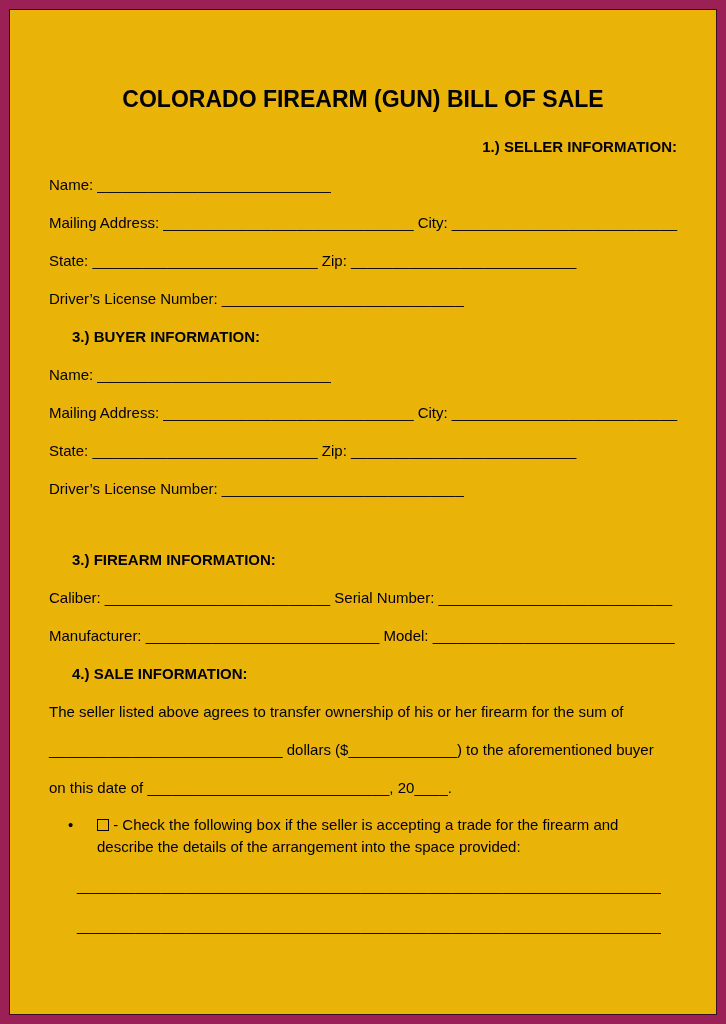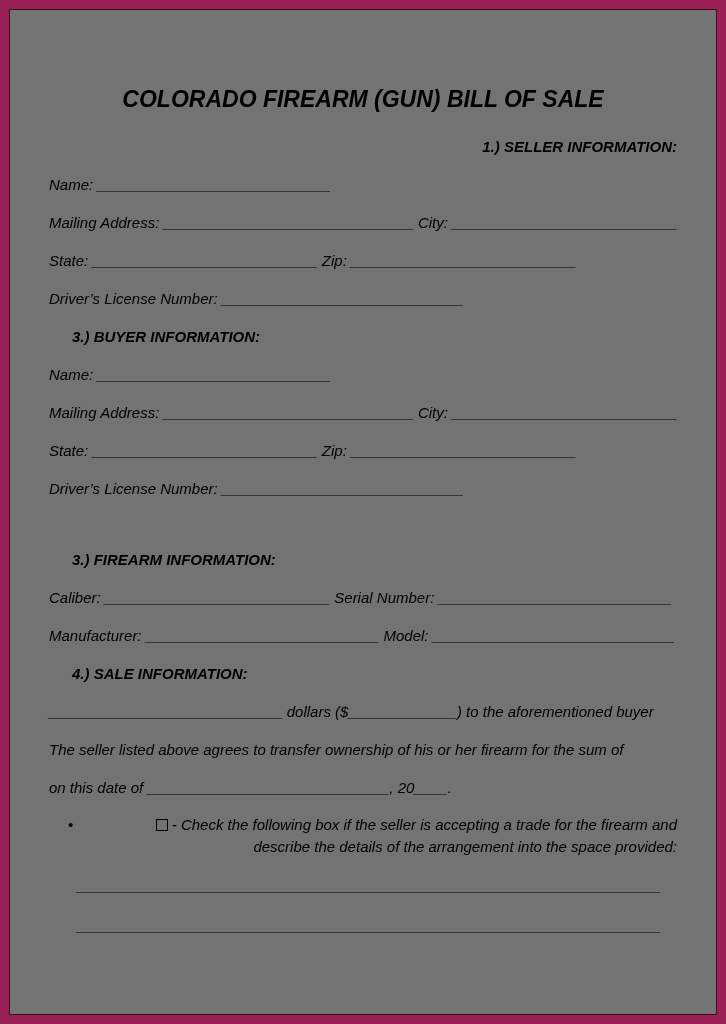--- a/index.html
+++ b/index.html
@@ -3,30 +3,29 @@
 <meta charset="utf-8">
 <style>
   html,body { margin:0; padding:0; }
   .frame {
     width:726px; height:1024px;
     background:#9b2056;
     padding:9px;
     box-sizing:border-box;
   }
   .sheet {
-    background:#737373;
+    background:#eab308;
     width:100%; height:100%;
     border:1px solid #3c0c26;
     box-sizing:border-box;
     padding:0 39px;
     overflow:hidden;
     font-family:"Liberation Sans","DejaVu Sans",sans-serif;
     font-size:15px;
     color:#000;
-    font-style:italic;
   }
   .title {
     margin-top:76px;
     text-align:center;
     font-weight:bold;
     font-size:23px;
     line-height:26px;
     white-space:nowrap;
   }
   .row {
@@ -44,21 +43,21 @@
     position:relative;
     padding-left:48px;
     margin-top:15px;
     line-height:22px;
   }
   .dot {
     position:absolute;
     left:19px; top:0;
     line-height:22px;
   }
-  .bullet .bline { white-space:nowrap;text-align:right; }
+  .bullet .bline { white-space:nowrap; }
   .cb {
     display:inline-block;
     width:10px; height:10px;
     border:1.6px solid #000;
     vertical-align:-1px;
   }
   .tline {
     margin-left:28px;
     line-height:22px;
     white-space:nowrap;
@@ -137,26 +136,26 @@
 
     <div class="row">
       <span>Manufacturer:</span>
       <span>____________________________</span>
       <span>Model:</span>
       <span>_____________________________</span>
     </div>
 
     <div class="row heading">4.) SALE INFORMATION:</div>
 
+    <div class="row">The seller listed above agrees to transfer ownership of his or her firearm for the sum of</div>
+
     <div class="row">
       <span>____________________________</span>
       <span>dollars ($</span><span>_____________</span><span>) to the aforementioned buyer</span>
     </div>
-
-    <div class="row">The seller listed above agrees to transfer ownership of his or her firearm for the sum of</div>
 
     <div class="row">
       <span>on this date of</span>
       <span>_____________________________</span><span>, 20</span><span>____</span><span>.</span>
     </div>
 
     <div class="bullet">
       <span class="dot">•</span>
       <div class="bline"><span class="cb"></span>
 <span>- Check the following box if the seller is accepting a trade for the firearm and</span></div>

